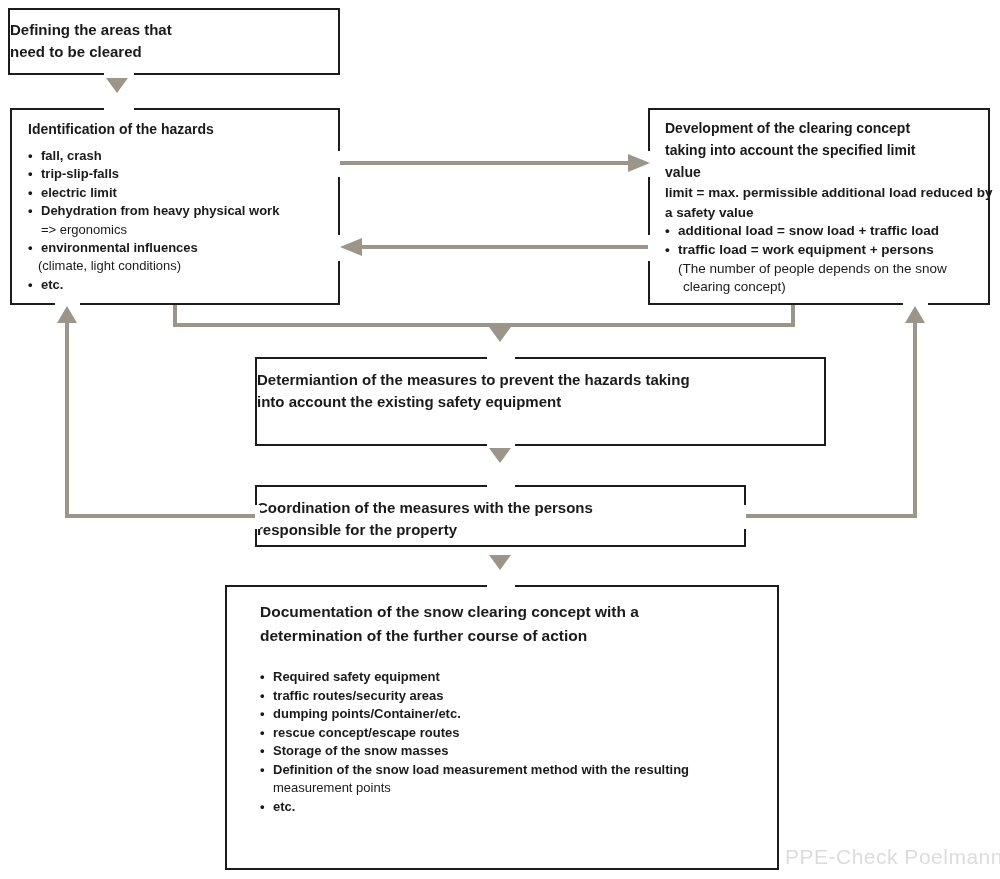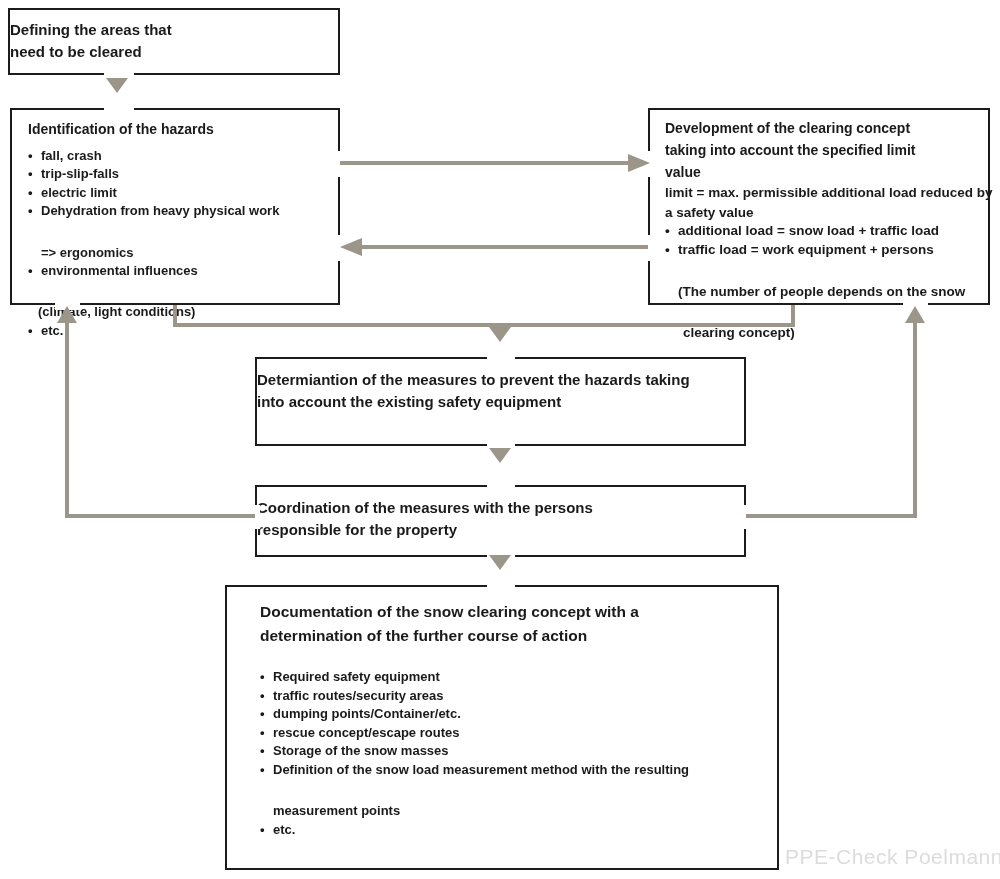--- a/index.html
+++ b/index.html
@@ -30,30 +30,30 @@
   .tri-up    { border-left: 10px solid transparent; border-right: 10px solid transparent; border-bottom: 17px solid #9b958a; }
   .tri-right { border-top: 9px solid transparent; border-bottom: 9px solid transparent; border-left: 22px solid #9b958a; }
   .tri-left  { border-top: 9px solid transparent; border-bottom: 9px solid transparent; border-right: 22px solid #9b958a; }
 
   .title-lg { font-size: 14px; font-weight: 700; line-height: 22px; }
   .title-md { font-size: 15px; font-weight: 700; line-height: 22px; }
   .center { text-align: left; }
 
   .li { display: flex; font-size: 13px; font-weight: 700; line-height: 18.4px; }
   .li .b { width: 13px; flex: 0 0 13px; }
-  .li-cont { font-size: 13px; font-weight: 700; line-height: 18.4px; padding-left: 13px; margin-top: 23px; }
+  .li-cont { font-size: 13px; font-weight: 400; line-height: 18.4px; padding-left: 13px; }
 
   #box-define { left: 8px; top: 8px; width: 332px; height: 67px; padding-top: 9px; }
   #box-hazards { left: 10px; top: 108px; width: 330px; height: 197px; padding: 8px 10px 0 16px; }
   #box-hazards .title-lg { margin-bottom: 7px; }
   #box-development { left: 648px; top: 108px; width: 342px; height: 197px; padding: 7px 6px 0 15px; }
   #box-development .note { font-size: 13.5px; font-weight: 700; line-height: 19.5px; white-space: nowrap; }
   #box-development .li, #box-development .li-cont { font-size: 13.5px; line-height: 18.8px; }
-  #box-determination { left: 255px; top: 357px; width: 491px; height: 89px; padding-top: 10px; }
-  #box-coordination { left: 255px; top: 485px; width: 491px; height: 72px; padding-top: 10px; }
+  #box-determination { left: 255px; top: 357px; width: 571px; height: 89px; padding-top: 10px; }
+  #box-coordination { left: 255px; top: 485px; width: 491px; height: 62px; padding-top: 10px; }
   #box-documentation { left: 225px; top: 585px; width: 554px; height: 285px; padding: 13px 11px 0 33px; }
   #box-documentation .doc-title { font-size: 15.5px; font-weight: 700; line-height: 23.5px; }
   #box-documentation .doc-list { margin-top: 21px; }
   #box-documentation .li, #box-documentation .li-cont { line-height: 18.5px; }
 
   .watermark {
     position: absolute;
     left: 785px; top: 845px;
     font-size: 21px;
     font-weight: 400;

